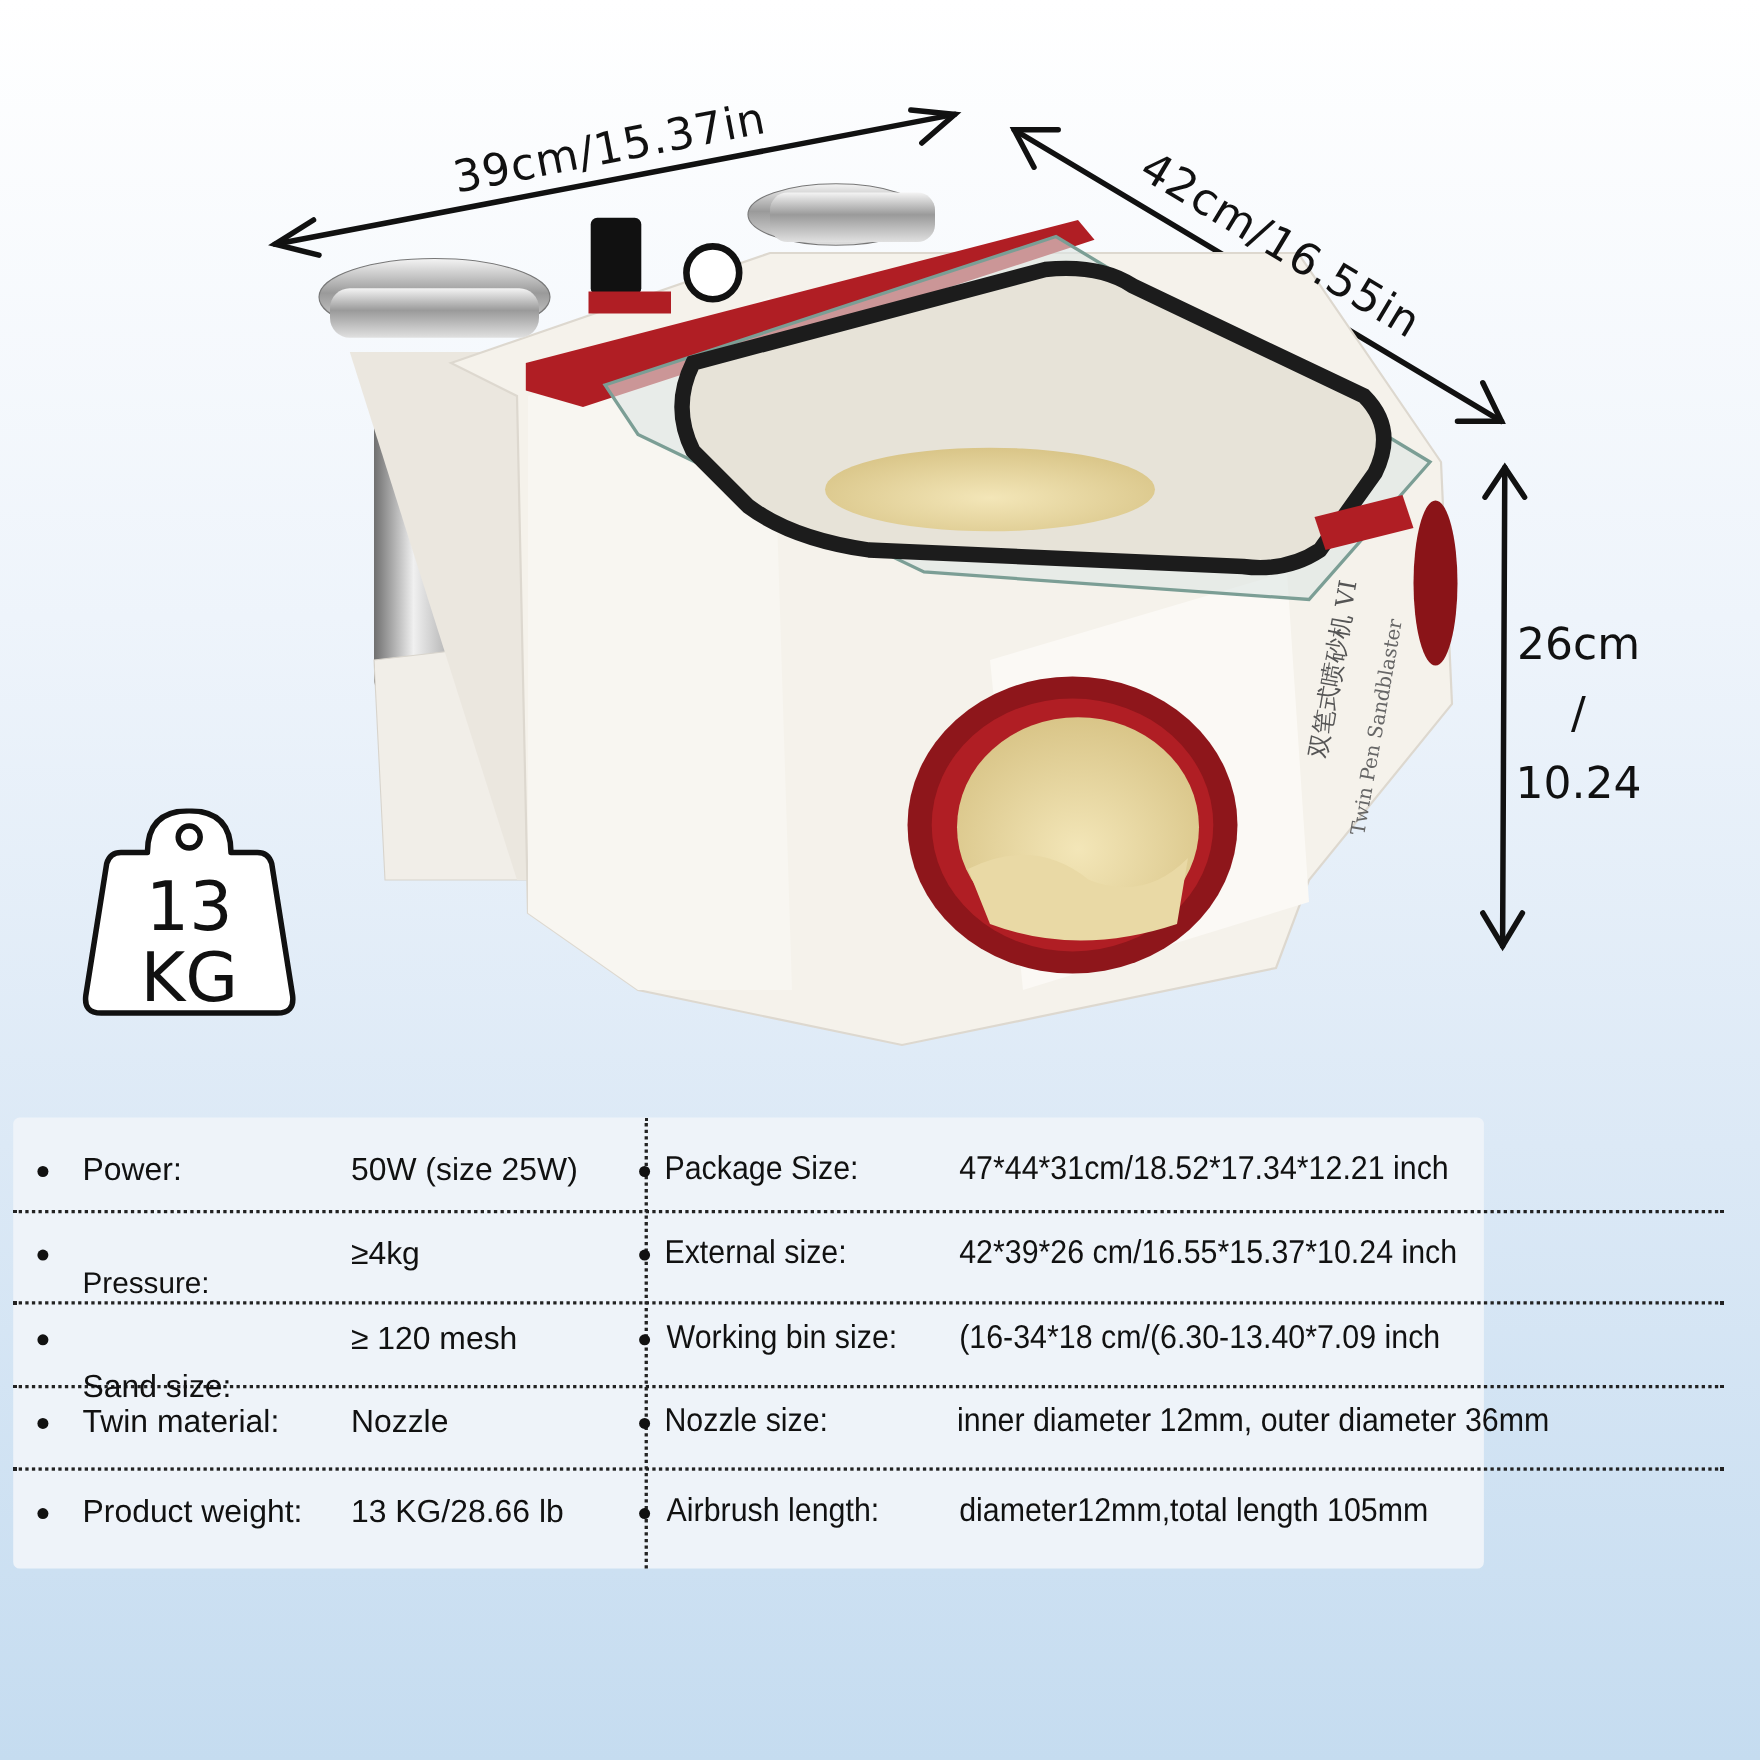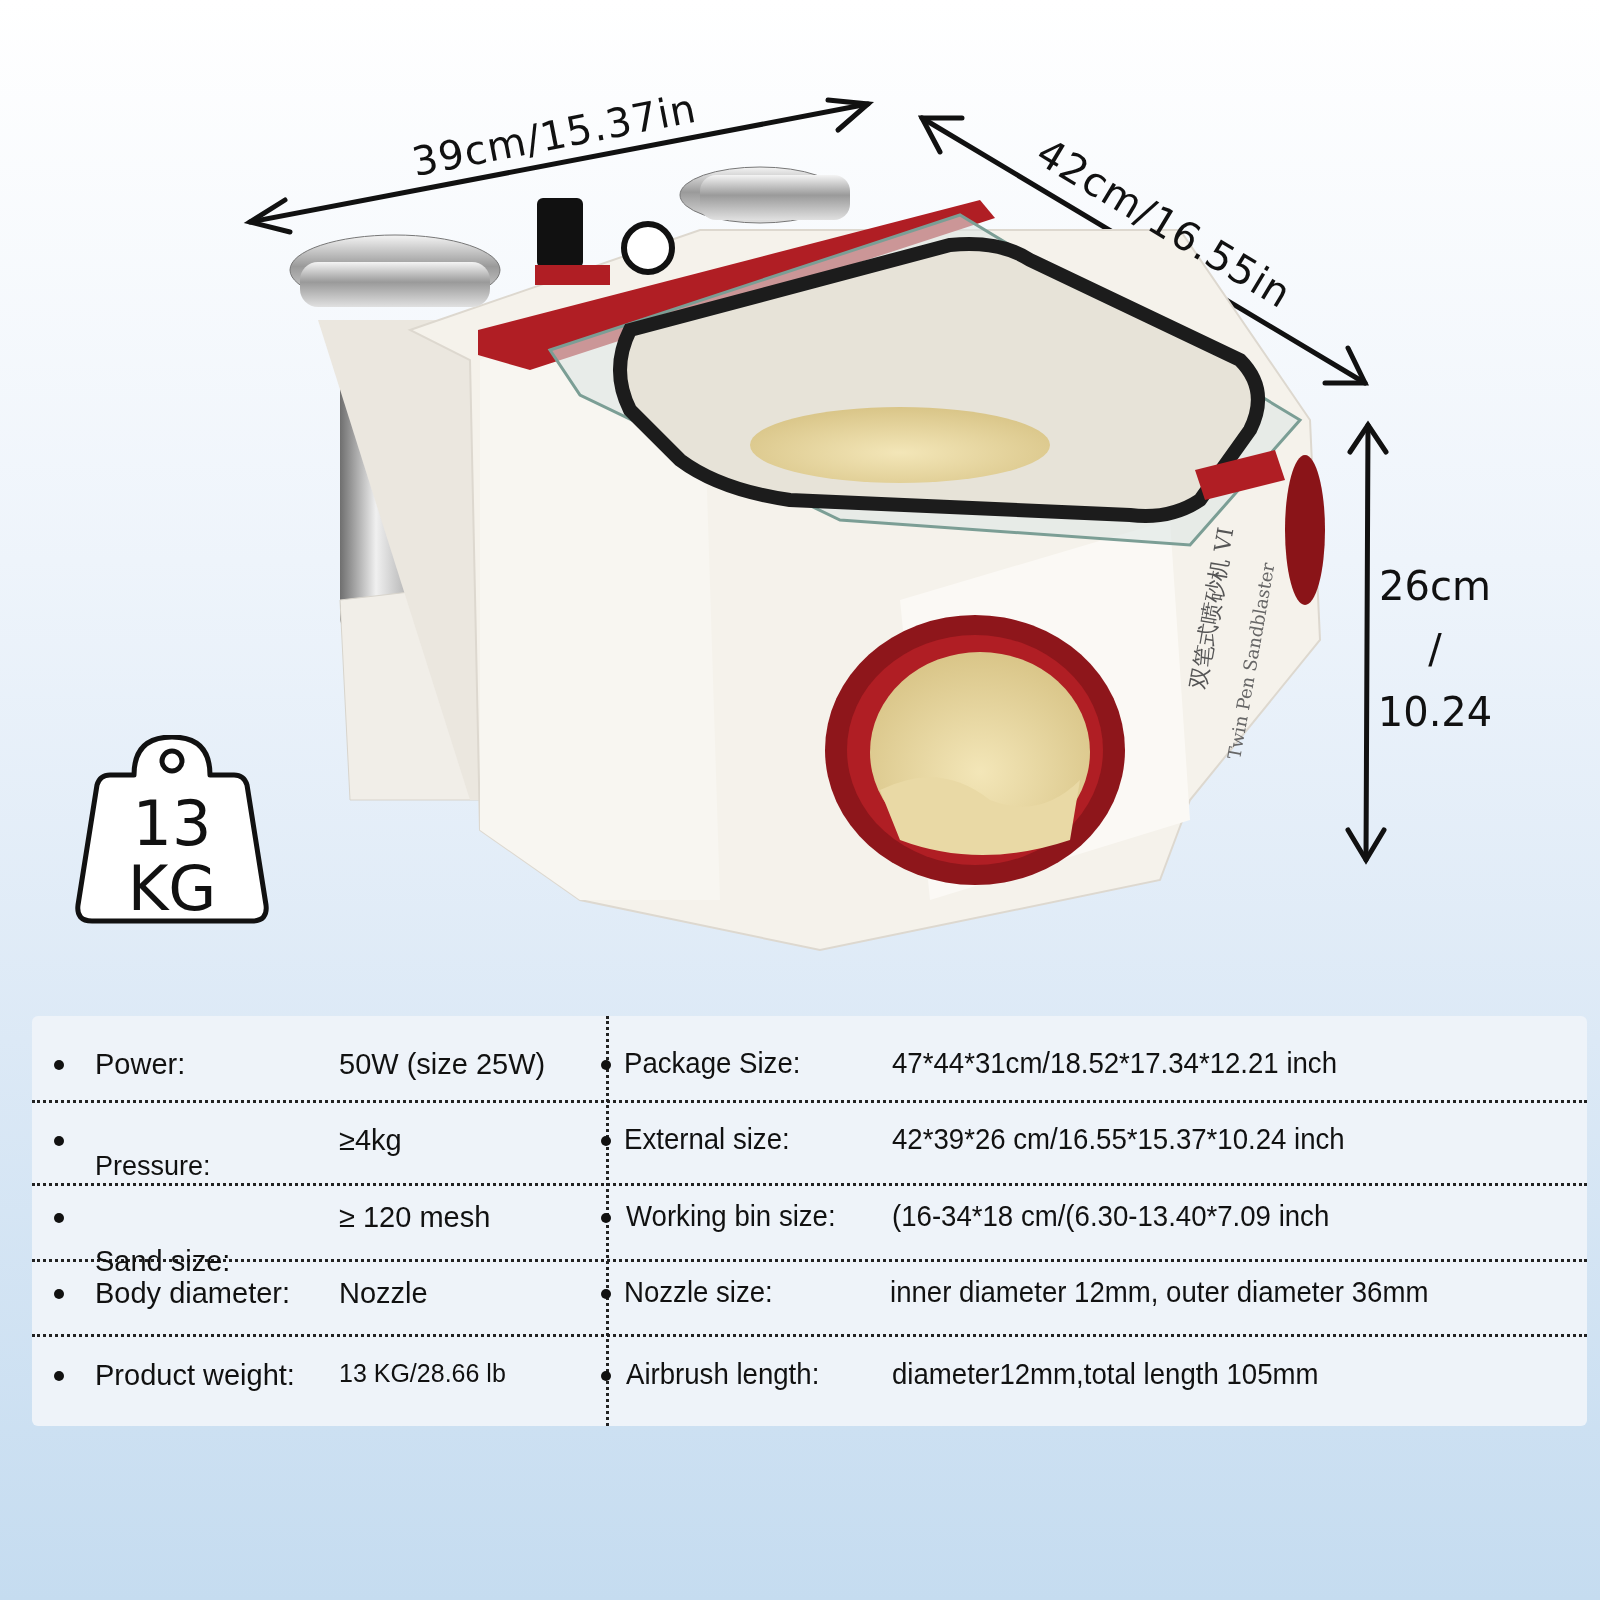--- a/index.html
+++ b/index.html
@@ -16,21 +16,21 @@
   .weight { position:absolute; left:74px; top:735px; width:196px; height:190px; }
   .weight-text {
     position:absolute; left:74px; width:196px; text-align:center;
     font-family:"DejaVu Sans", sans-serif; font-size:62px; color:#111; line-height:1;
   }
   .height-label {
     position:absolute; left:1375px; top:555px; width:120px; text-align:center;
     font-family:"DejaVu Sans", sans-serif; font-size:40px; line-height:63px;
   }
   .spec-table {
-    position:absolute; left:32px; top:1016px; width:1555px; height:410px;
+    position:absolute; left:12px; top:1016px; width:1337px; height:410px;
     background:#eef3f9; border-radius:6px;
   }
   .row-divider { position:absolute; left:0; width:1555px; border-top:3px dotted #222; height:0; }
   .col-divider { position:absolute; left:574px; top:0; width:0; height:410px; border-left:3px dotted #222; }
   .bullet { position:absolute; width:10px; height:10px; border-radius:50%; background:#111; }
   .cell-label, .cell-value { position:absolute; white-space:nowrap; }
   .cell-r { font-family:"Liberation Sans", sans-serif; font-size:30px; transform:scaleX(0.92); transform-origin:left center; }
 </style>
 </head>
 <body>
@@ -135,27 +135,27 @@
     <span class="cell-label" style="left:63px; top:108px; font-size:27px;margin-top:27px;">Pressure:</span>
     <span class="cell-value" style="left:307px; top:108px; font-size:29px;">≥4kg</span>
   </div>
   <div>
     <span class="bullet" style="left:22px; top:197px;"></span>
     <span class="cell-label" style="left:63px; top:185px; font-size:29px;margin-top:44px;">Sand size:</span>
     <span class="cell-value" style="left:307px; top:185px; font-size:29px;">≥ 120 mesh</span>
   </div>
   <div>
     <span class="bullet" style="left:22px; top:273px;"></span>
-    <span class="cell-label" style="left:63px; top:261px; font-size:29px;">Body diameter:</span>
+    <span class="cell-label" style="left:63px; top:261px; font-size:29px;">Twin material:</span>
     <span class="cell-value" style="left:307px; top:261px; font-size:29px;">Nozzle</span>
   </div>
   <div>
     <span class="bullet" style="left:22px; top:355px;"></span>
     <span class="cell-label" style="left:63px; top:343px; font-size:29px;">Product weight:</span>
-    <span class="cell-value" style="left:307px; top:343px; font-size:25px;">13 KG/28.66 lb</span>
+    <span class="cell-value" style="left:307px; top:343px; font-size:29px;">13 KG/28.66 lb</span>
   </div>
 
   <div>
     <span class="bullet" style="left:569px; top:44px;"></span>
     <span class="cell-label cell-r" style="left:592px; top:30px;">Package Size:</span>
     <span class="cell-value cell-r" style="left:860px; top:30px;">47*44*31cm/18.52*17.34*12.21 inch</span>
   </div>
   <div>
     <span class="bullet" style="left:569px; top:120px;"></span>
     <span class="cell-label cell-r" style="left:592px; top:106px;">External size:</span>

